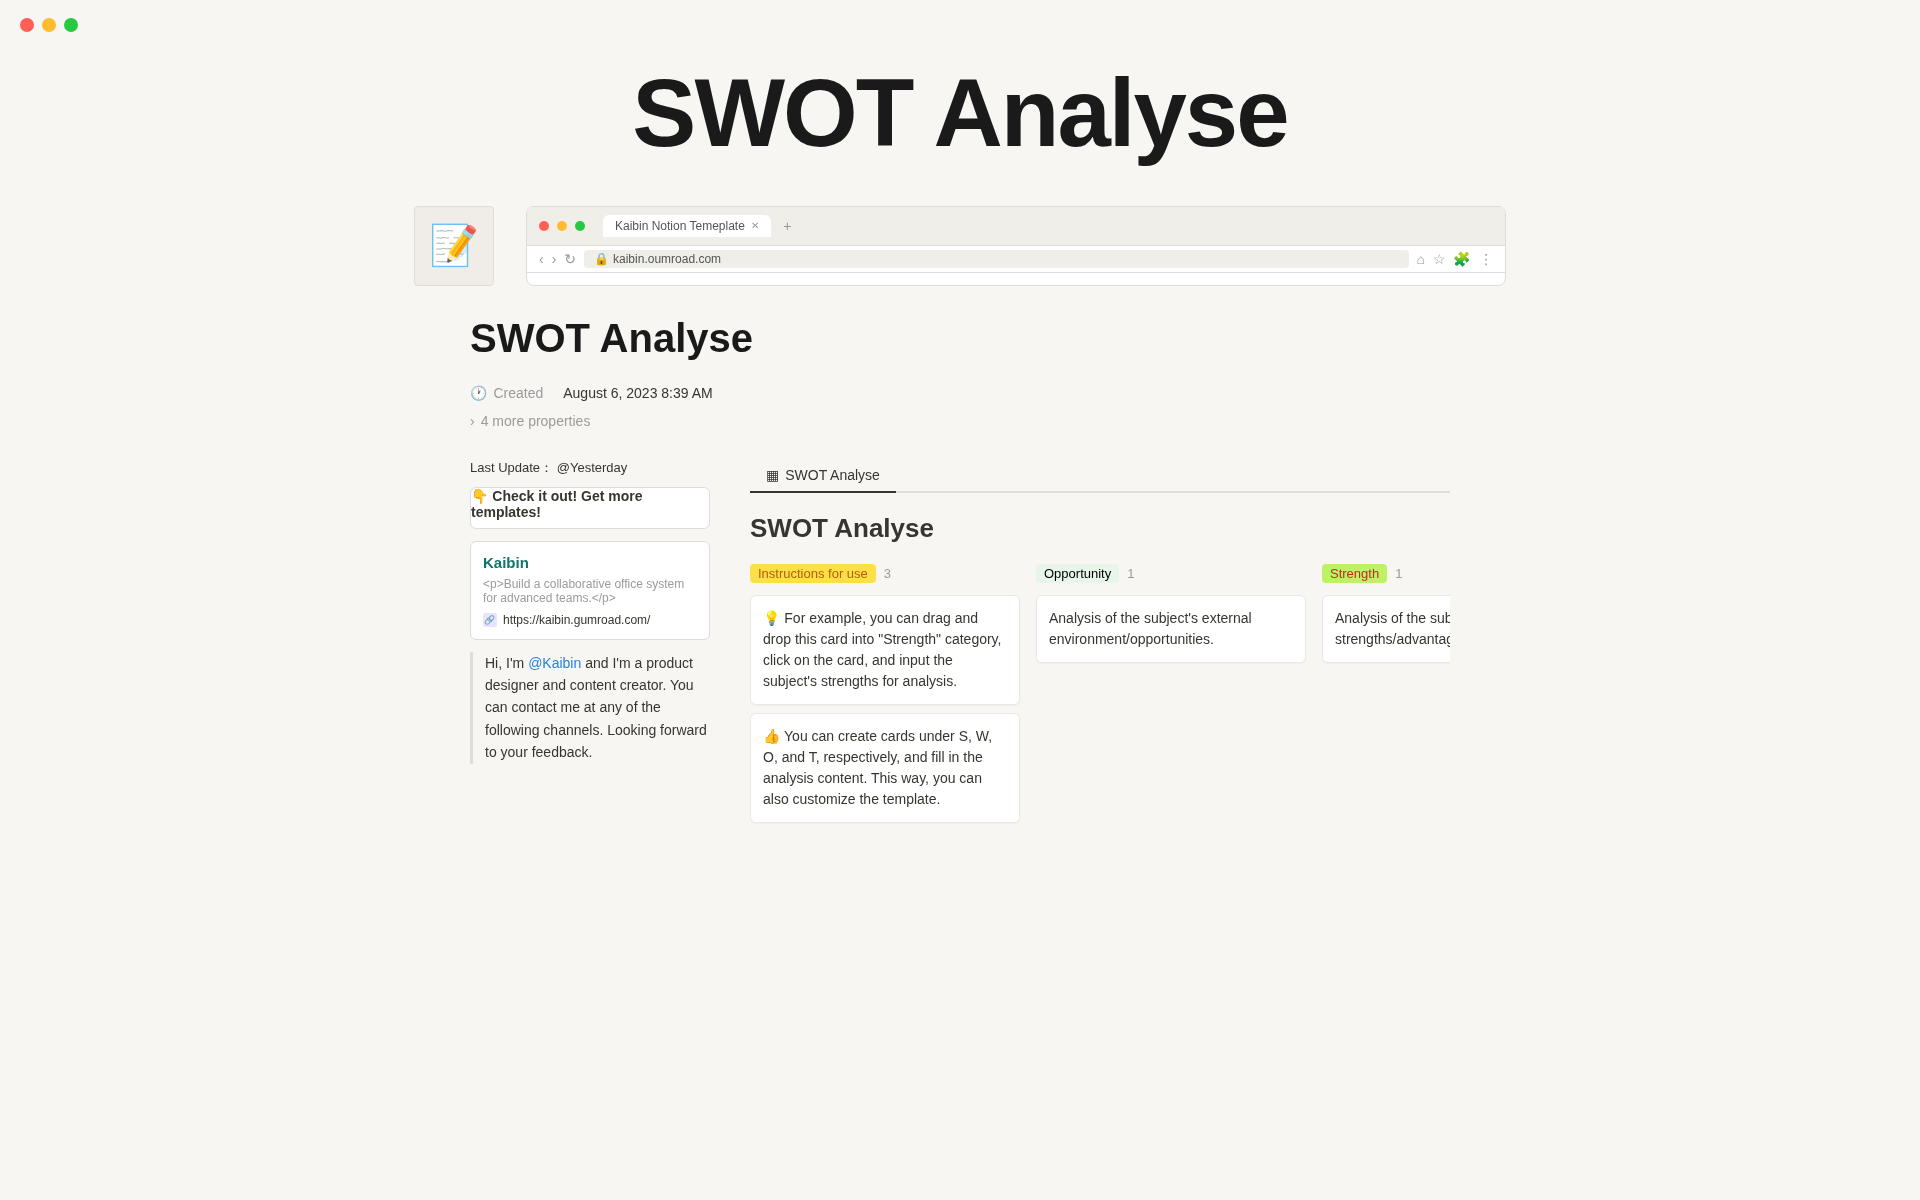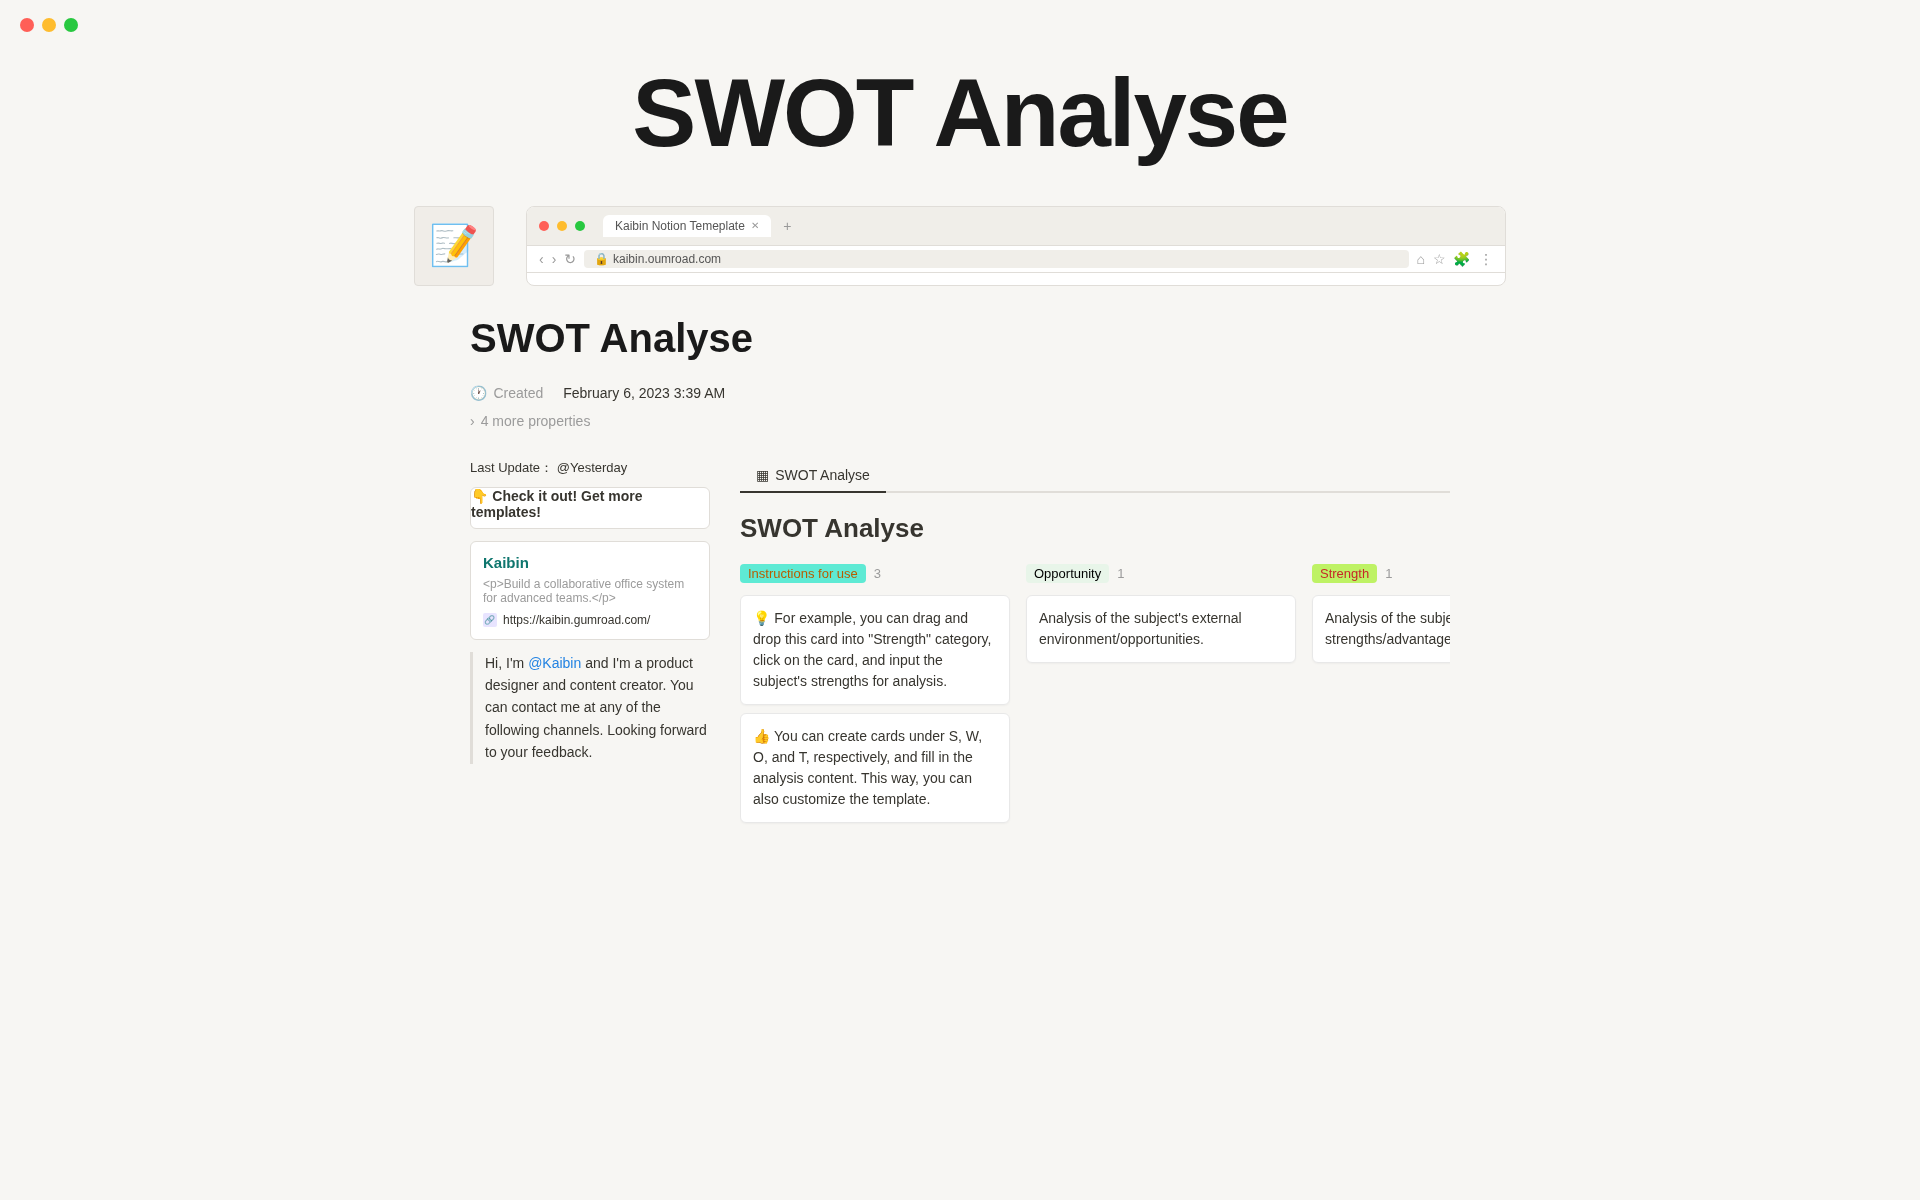--- a/index.html
+++ b/index.html
@@ -181,21 +181,21 @@
       gap: 6px;
       color: #9b9b9b;
       font-size: 14px;
       cursor: pointer;
       margin-bottom: 30px;
     }
 
     
     .main-layout {
       display: flex;
-      gap: 30px;
+      gap: 40px;
     }
 
     
     .sidebar {
       width: 240px;
       flex-shrink: 0;
     }
     .last-update {
       font-size: 13px;
       color: #9b9b9b;
@@ -322,21 +322,21 @@
       margin-bottom: 12px;
     }
 
     .column-badge {
       padding: 2px 8px;
       border-radius: 4px;
       font-size: 13px;
       font-weight: 500;
     }
     .badge-instructions {
-      background: #5eead4;
+      background: #fde047;
       color: #b85c00;
     }
     .badge-opportunity {
       background: #e8f5e9;
       color: #000000;
     }
     .badge-strength {
       background: #bef264;
       color: #c62828;
     }
@@ -405,21 +405,21 @@
 </div>
 
 <div class="page-content">
   <h2 class="page-title">SWOT Analyse</h2>
 
   <div class="metadata-row">
     <div class="meta-label">
       <span class="meta-icon">🕐</span>
       <span>Created</span>
     </div>
-    <div class="meta-value">February 6, 2023 3:39 AM</div>
+    <div class="meta-value">August 6, 2023 8:39 AM</div>
   </div>
 
   <div class="more-props">
     <span>›</span>
     <span>4 more properties</span>
   </div>
 
   <div class="main-layout">
 
     <div class="sidebar">

